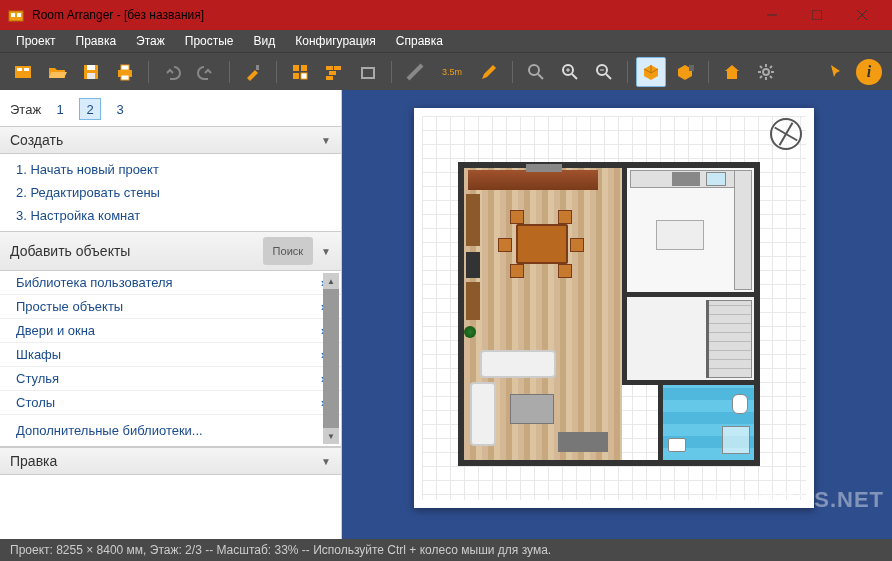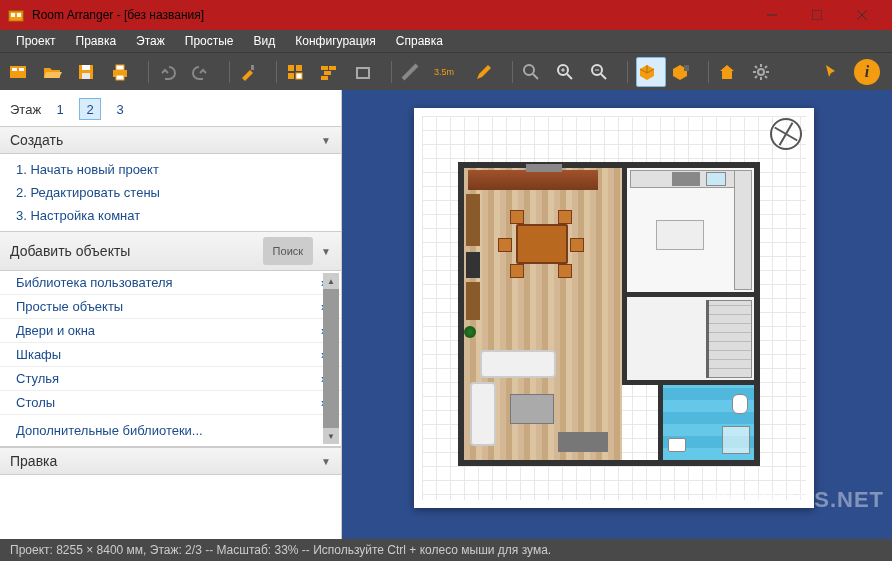--- a/index.html
+++ b/index.html
@@ -9,21 +9,21 @@
 .titlebar .app-icon { width: 16px; height: 16px; margin-right: 8px; }
 .titlebar .title { font-size: 12px; flex: 1; }
 .titlebar .win-controls { display: flex; gap: 0; }
 .titlebar .win-btn { width: 45px; height: 30px; display: flex; align-items: center; justify-content: center; cursor: pointer; }
 .titlebar .win-btn svg { width: 10px; height: 10px; }
 
 .menubar { height: 22px; background: #494949; display: flex; align-items: center; padding: 0 6px; }
 .menubar .menu-item { color: #fff; font-size: 12px; padding: 2px 10px; cursor: pointer; }
 
 .toolbar { height: 38px; background: #494949; display: flex; align-items: center; padding: 0 8px; gap: 4px; border-top: 1px solid #3a3a3a; }
-.toolbar .tool-btn { width: 30px; height: 30px; display: flex; align-items: center; cursor: pointer; border-radius: 2px; }
+.toolbar .tool-btn { width: 30px; height: 30px; display: flex; align-items: center; justify-content: center; cursor: pointer; border-radius: 2px; }
 .toolbar .tool-btn.active { background: #d8ecfb; border: 1px solid #7ab8e8; }
 .toolbar .sep { width: 1px; height: 22px; background: #666; margin: 0 4px; }
 .toolbar .spacer { flex: 1; }
 .toolbar .info-circle { width: 26px; height: 26px; border-radius: 50%; background: #f39c12; color: #333; display: flex; align-items: center; justify-content: center; font-weight: bold; font-style: italic; font-family: serif; font-size: 16px; }
 
 .content { display: flex; height: 449px; }
 
 .sidebar { width: 342px; background: #fff; border-right: 1px solid #ccc; display: flex; flex-direction: column; font-size: 13px; }
 .floor-row { padding: 8px 10px 6px; display: flex; align-items: center; gap: 8px; }
 .floor-row .label { color: #333; }

